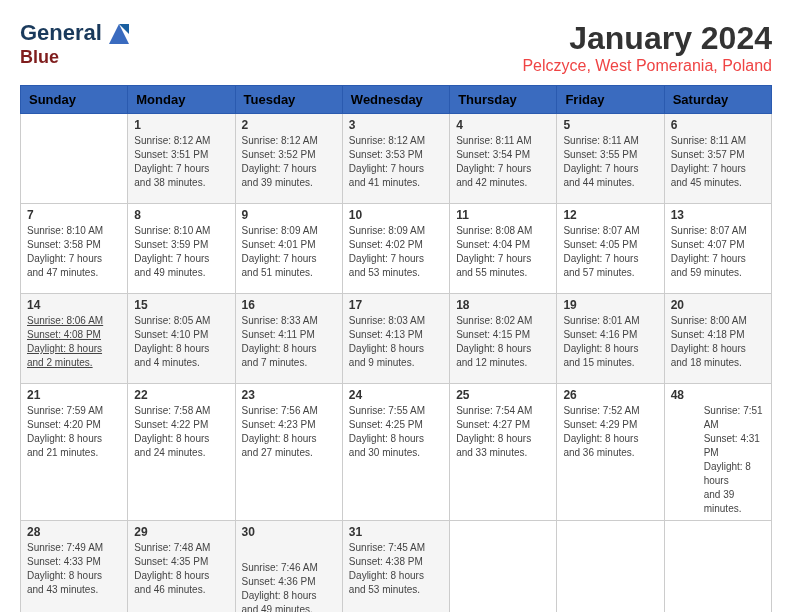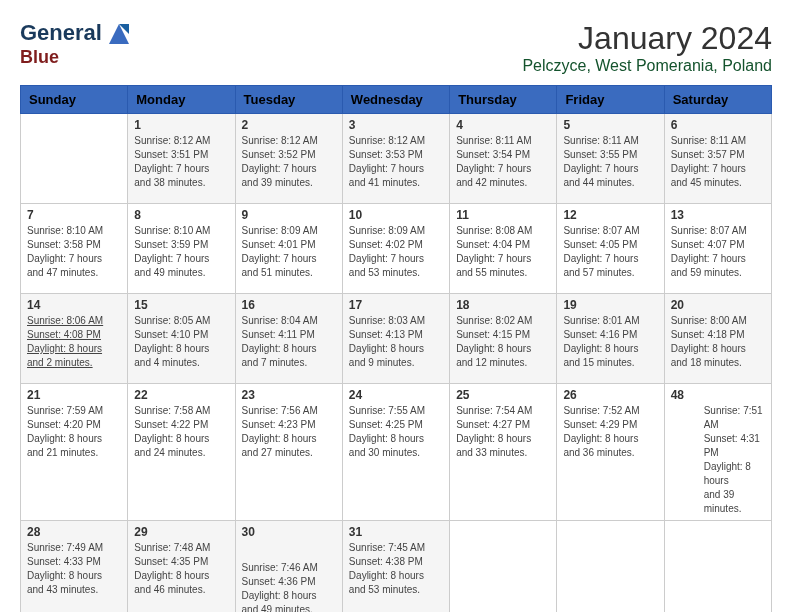--- a/index.html
+++ b/index.html
@@ -30,25 +30,25 @@
       width: 28px;
       height: 28px;
       margin-left: 2px;
     }
     .title-block {
       text-align: right;
     }
     .month-title {
       font-size: 32px;
       color: #333;
-      font-weight: normal;
+      font-weight: bold;
     }
     .location-title {
       font-size: 16px;
-      color: #14532d;
+      color: #ef4444;
     }
     table {
       width: 100%;
       border-collapse: collapse;
     }
     thead tr th {
       background-color: #3a6bbf;
       color: #000000;
       text-align: left;
       padding: 6px 8px;
@@ -225,21 +225,21 @@
         </td>
         <td>
           <span class="day-num">15</span>
           <div class="cell-content" style="white-space: pre-line;">Sunrise: 8:05 AM
 Sunset: 4:10 PM
 Daylight: 8 hours
 and 4 minutes.</div>
         </td>
         <td>
           <span class="day-num">16</span>
-          <div class="cell-content" style="white-space: pre-line;">Sunrise: 8:04 AM
+          <div class="cell-content" style="white-space: pre-line;">Sunrise: 8:33 AM
 Sunset: 4:11 PM
 Daylight: 8 hours
 and 7 minutes.</div>
         </td>
         <td>
           <span class="day-num">17</span>
           <div class="cell-content" style="white-space: pre-line;">Sunrise: 8:03 AM
 Sunset: 4:13 PM
 Daylight: 8 hours
 and 9 minutes.</div>

